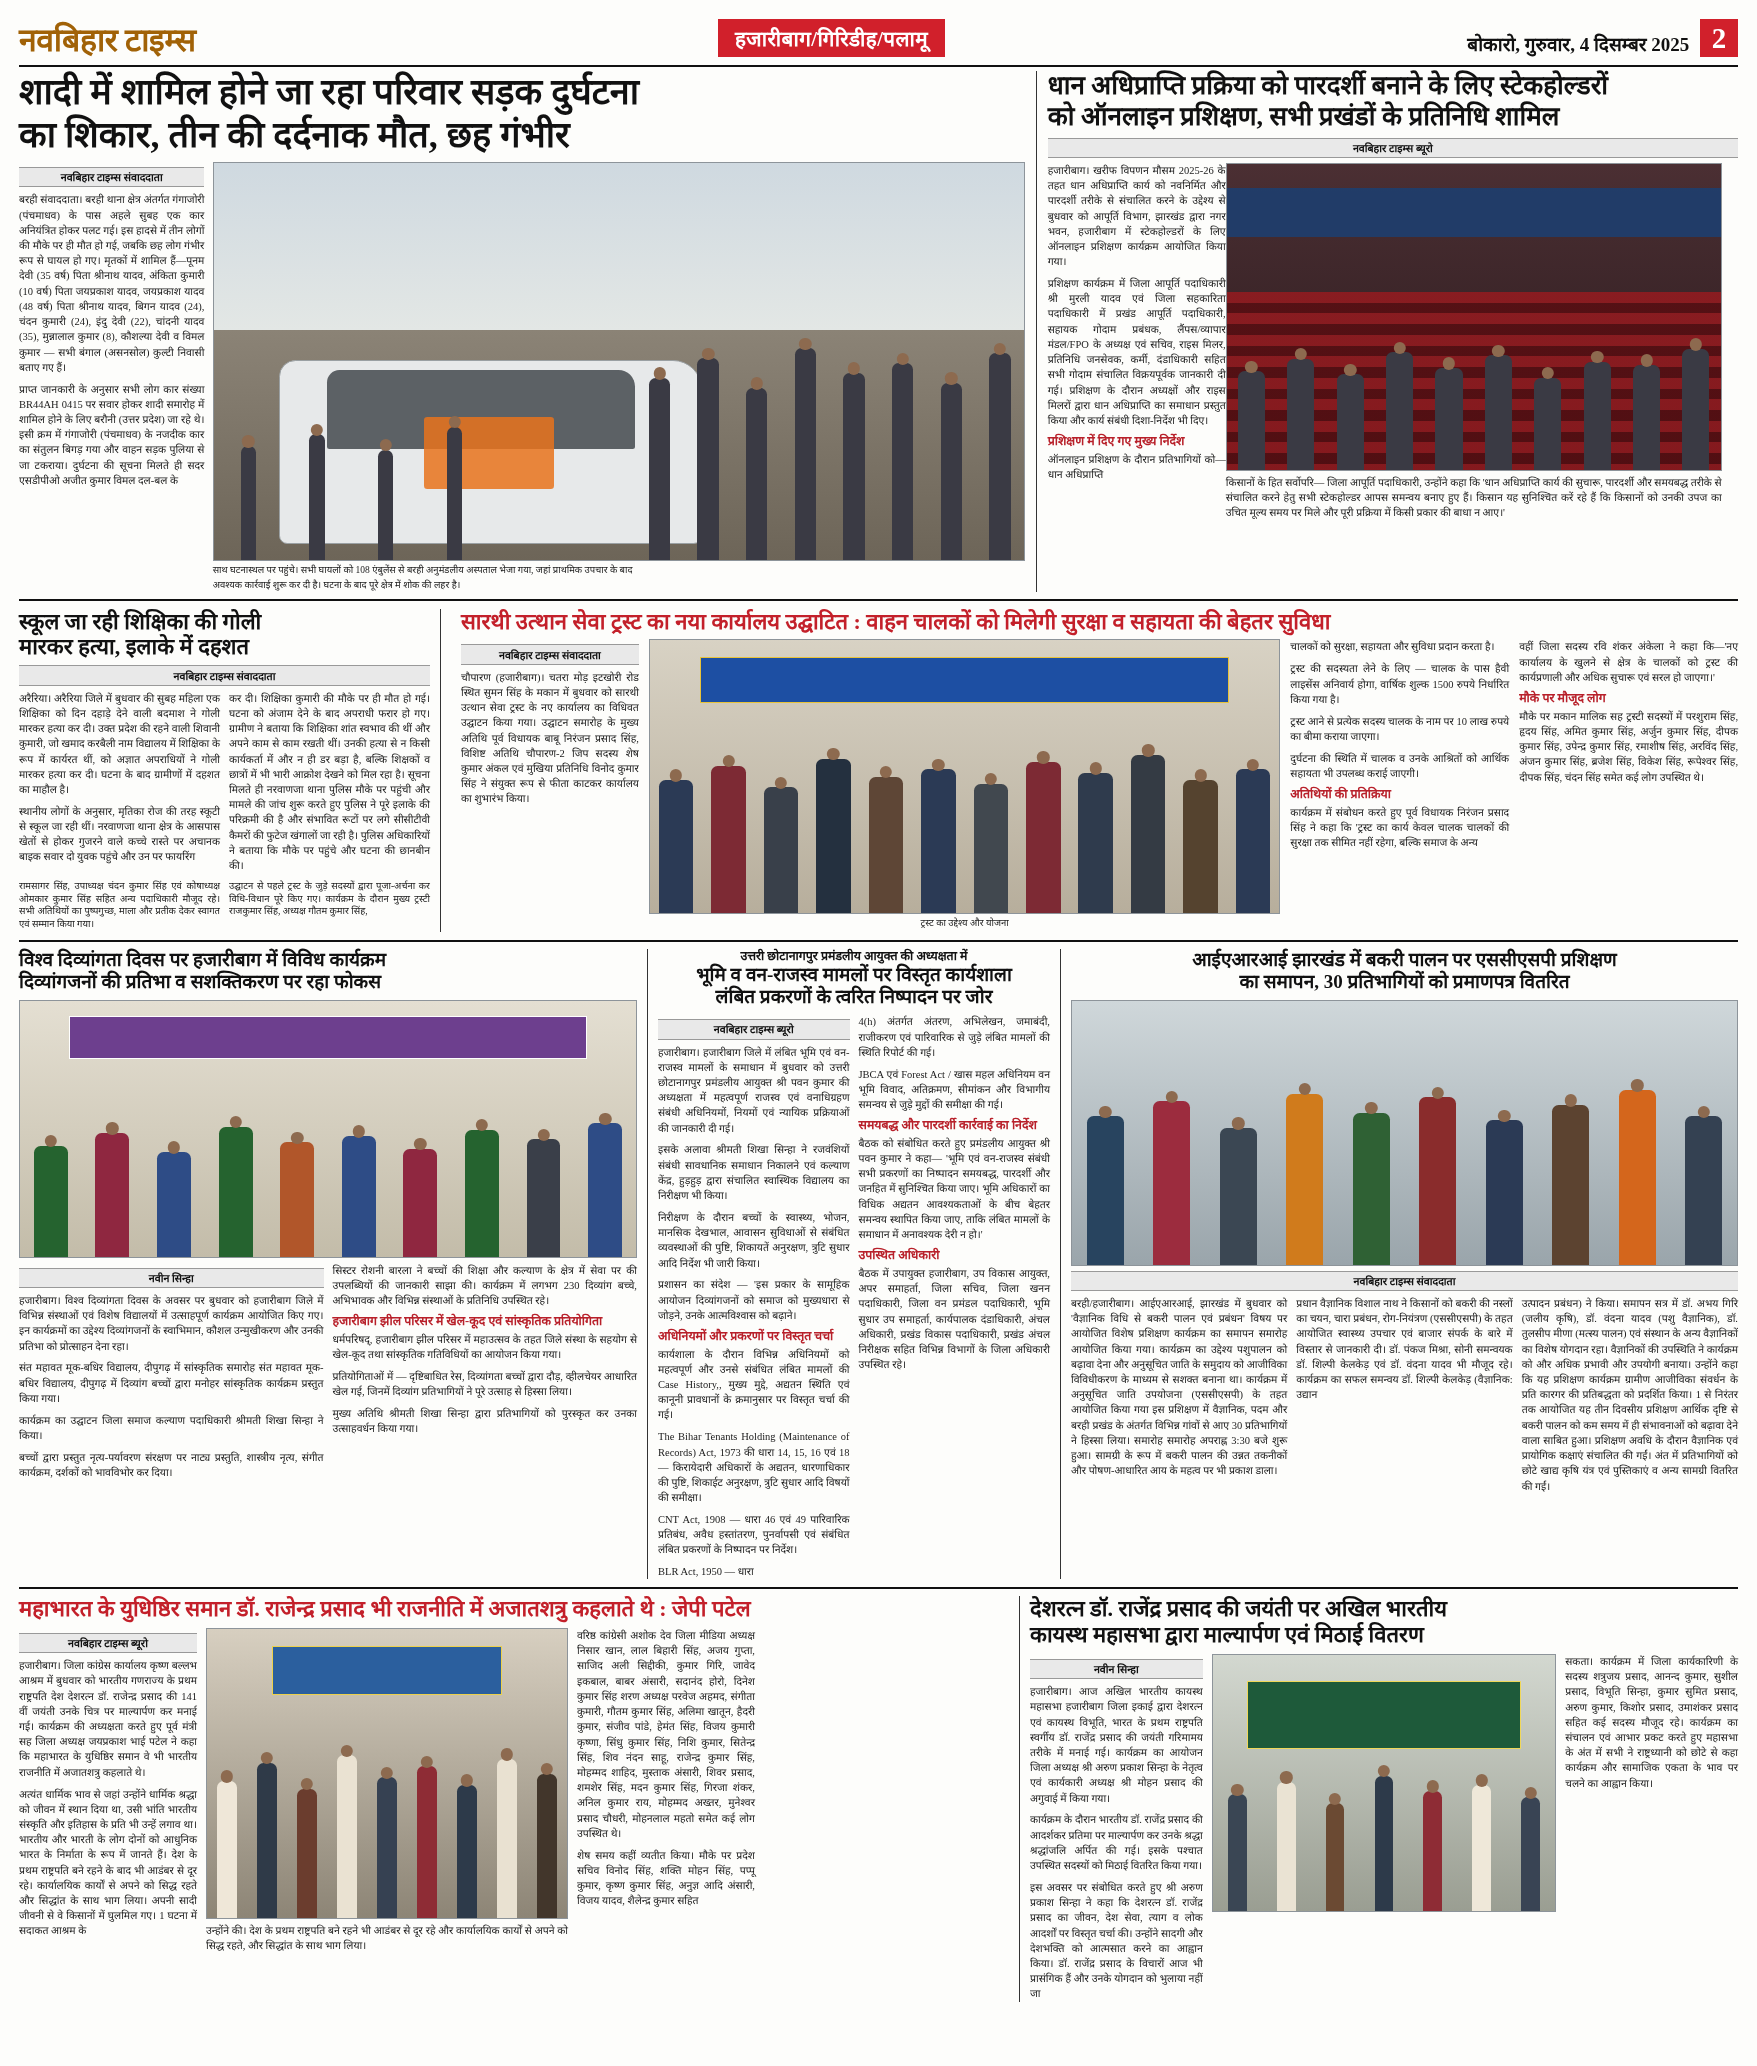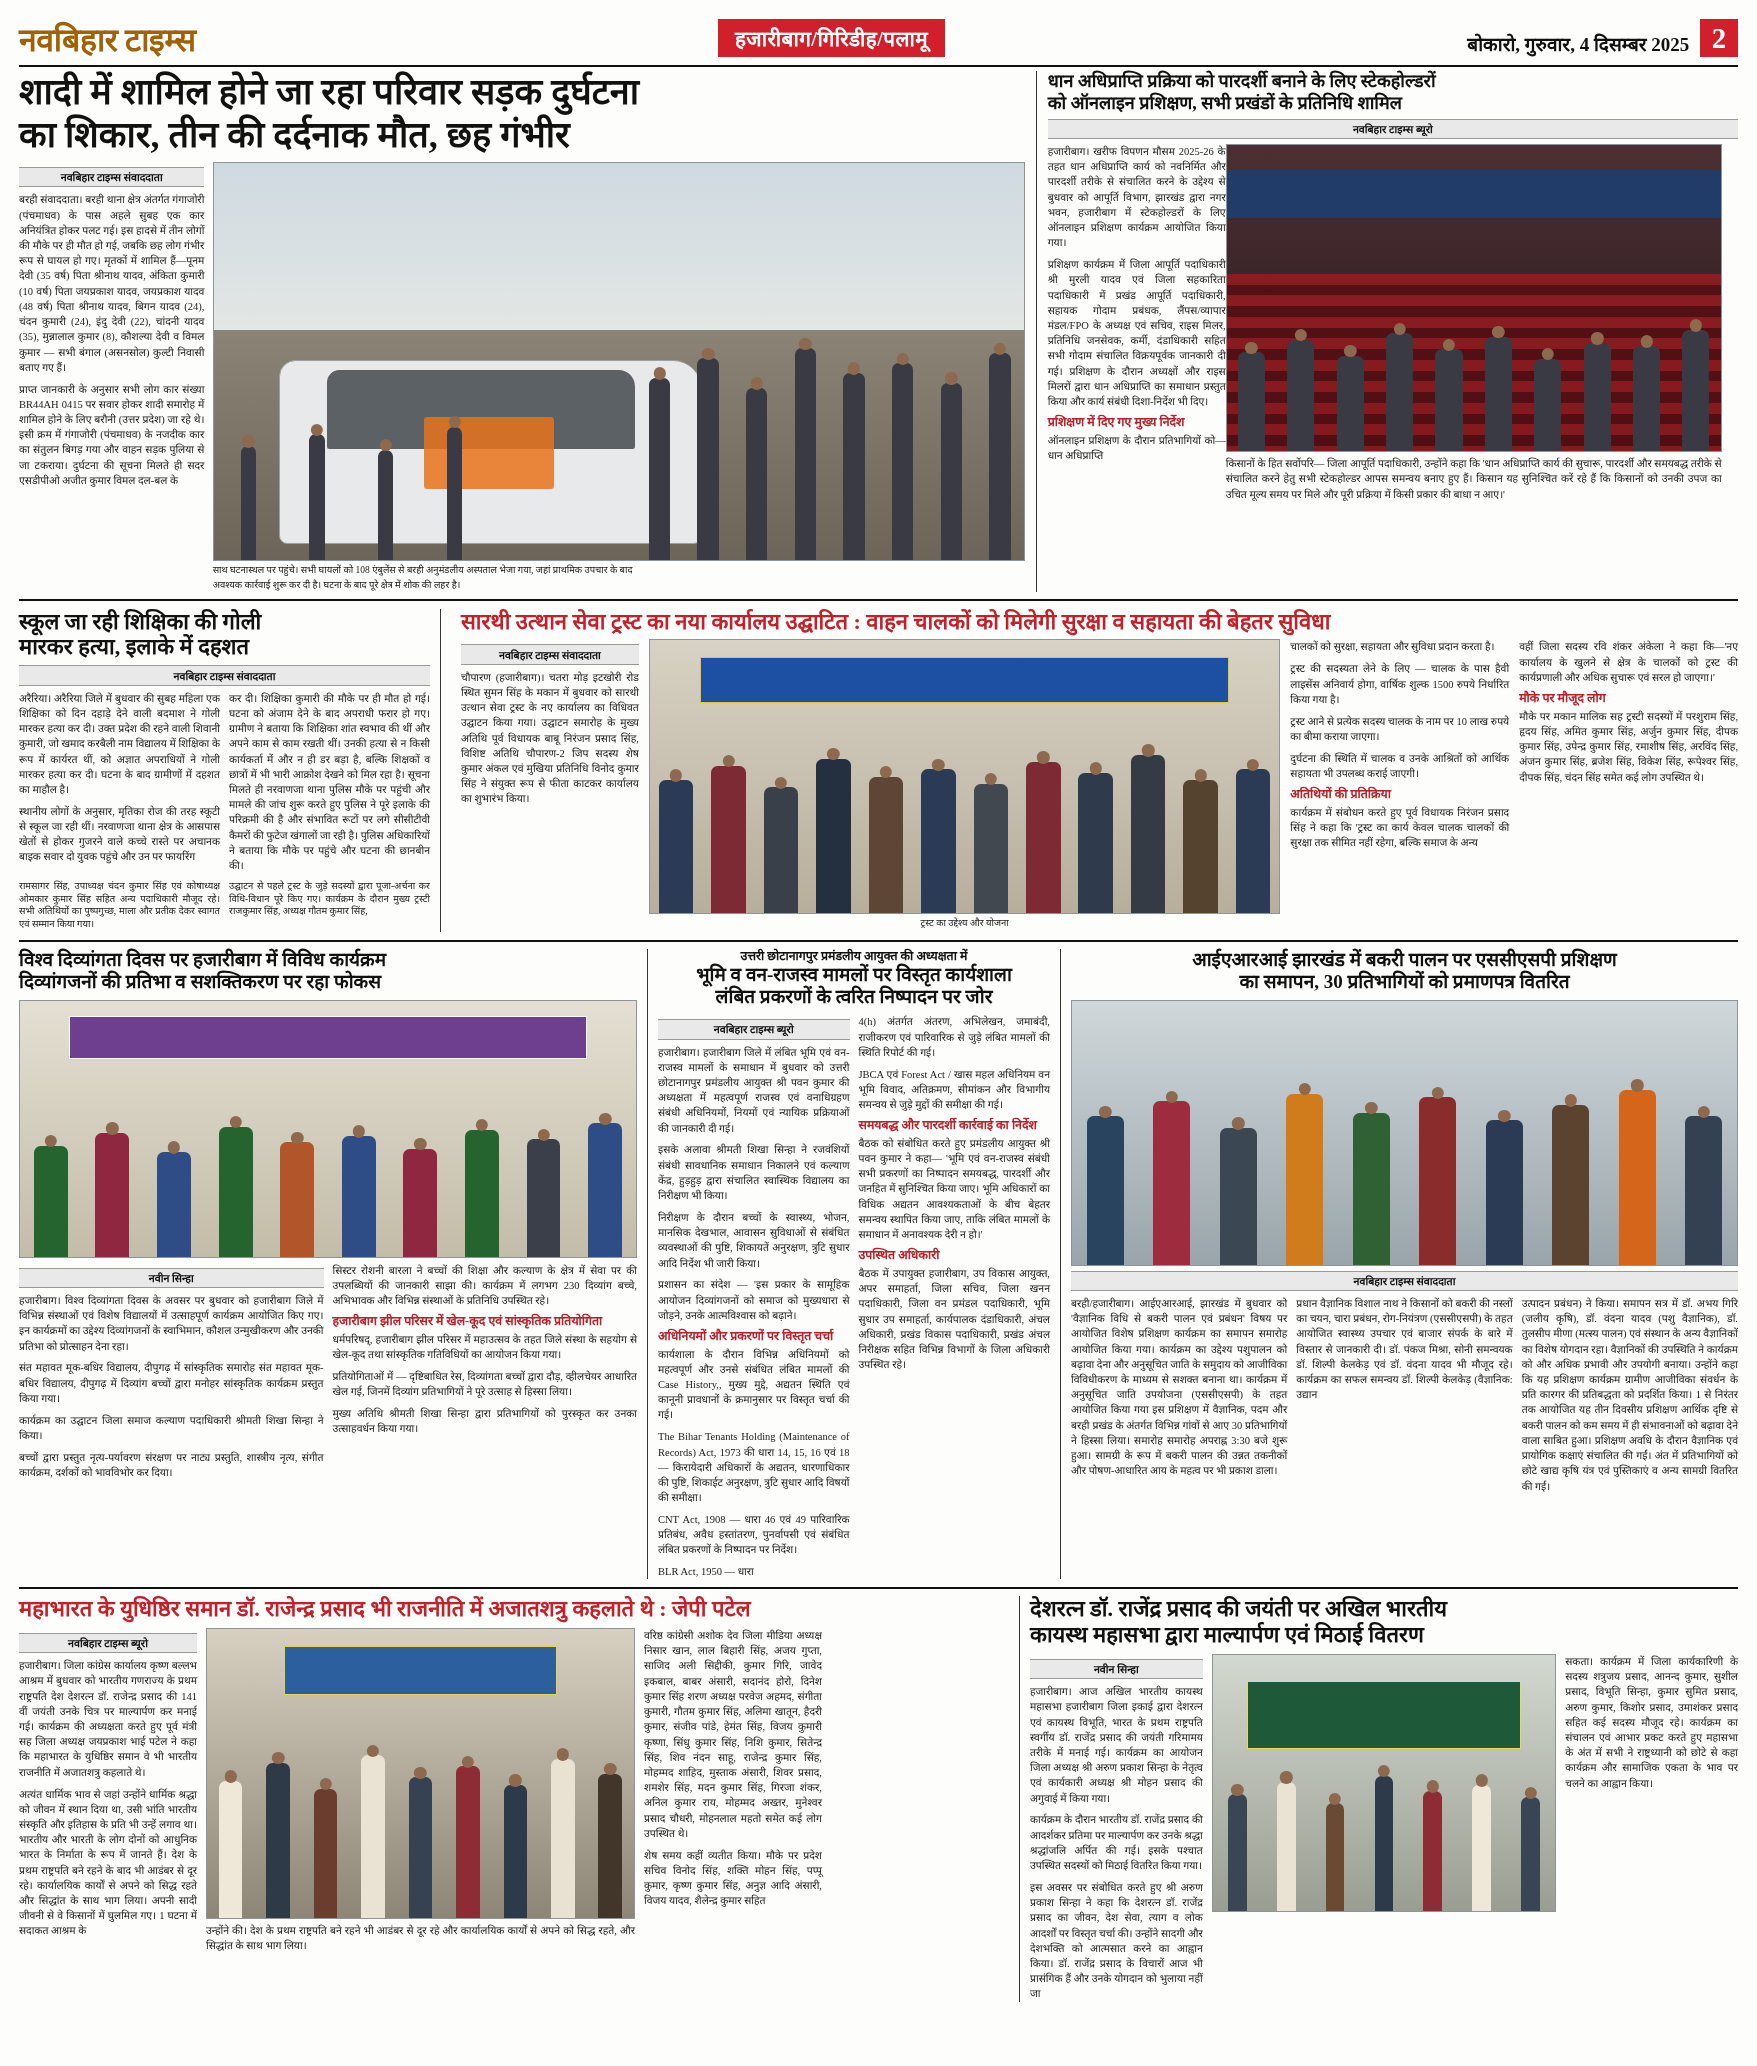--- a/index.html
+++ b/index.html
@@ -71,21 +71,21 @@
     font-family: "Liberation Serif", serif;
   }
   
   .headline {
     font-family: "Liberation Serif", serif;
     font-weight: bold;
     color: #111;
     line-height: 1.18;
   }
   .hl-xl { font-size: 36px; }
-  .hl-lg { font-size: 18px; }
+  .hl-lg { font-size: 26px; }
   .hl-md { font-size: 22px; }
   .hl-sm { font-size: 19px; }
   .red { color: #c3202a; }
   .byline {
     font-family: "Liberation Serif", serif;
     font-size: 10.7px;
     font-weight: bold;
     text-align: center;
     background: #e9e9e9;
     border-top: 0.8px solid #999;
@@ -489,21 +489,21 @@
 
     <div class="col" style="width:1000px; padding-right:10px;">
       <div class="headline hl-md red">महाभारत के युधिष्ठिर समान डॉ. राजेन्द्र प्रसाद भी राजनीति में अजातशत्रु कहलाते थे : जेपी पटेल</div>
       <div class="flexrow" style="gap:9px; margin-top:5.8px;">
         <div class="col" style="width:178px;">
           <div class="byline">नवबिहार टाइम्स ब्यूरो</div>
           <div class="body-text">हजारीबाग। जिला कांग्रेस कार्यालय कृष्ण बल्लभ आश्रम में बुधवार को भारतीय गणराज्य के प्रथम राष्ट्रपति देश देशरत्न डॉ. राजेन्द्र प्रसाद की 141 वीं जयंती उनके चित्र पर माल्यार्पण कर मनाई गई। कार्यक्रम की अध्यक्षता करते हुए पूर्व मंत्री सह जिला अध्यक्ष जयप्रकाश भाई पटेल ने कहा कि महाभारत के युधिष्ठिर समान वे भी भारतीय राजनीति में अजातशत्रु कहलाते थे।</div>
           <div class="spacer"></div>
           <div class="body-text">अत्यंत धार्मिक भाव से जहां उन्होंने धार्मिक श्रद्धा को जीवन में स्थान दिया था, उसी भांति भारतीय संस्कृति और इतिहास के प्रति भी उन्हें लगाव था। भारतीय और भारती के लोग दोनों को आधुनिक भारत के निर्माता के रूप में जानते हैं। देश के प्रथम राष्ट्रपति बने रहने के बाद भी आडंबर से दूर रहे। कार्यालयिक कार्यों से अपने को सिद्ध रहते और सिद्धांत के साथ भाग लिया। अपनी सादी जीवनी से वे किसानों में घुलमिल गए। 1 घटना में सदाकत आश्रम के</div>
         </div>
-        <div class="col" style="width:429px;">
+        <div class="col" style="width:362px;">
           <div class="photo" style="height:289px;">
             <div style="position:absolute;inset:0;background:linear-gradient(#d7cfc0,#8d8576);"></div>
             <div class="banner" style="background:#2b5f9e;border-color:#ecd14b;left:18%;right:18%;"></div>
             <div class="crowd" style="height:64%;">
               <div class="person" style="height:74%;background:#efe7d8"></div>
               <div class="person" style="height:84%;background:#2f3a48"></div>
               <div class="person" style="height:70%;background:#6b3d2e"></div>
               <div class="person" style="height:88%;background:#eae2d2"></div>
               <div class="person" style="height:76%;background:#364152"></div>
               <div class="person" style="height:82%;background:#8e2c35"></div>

